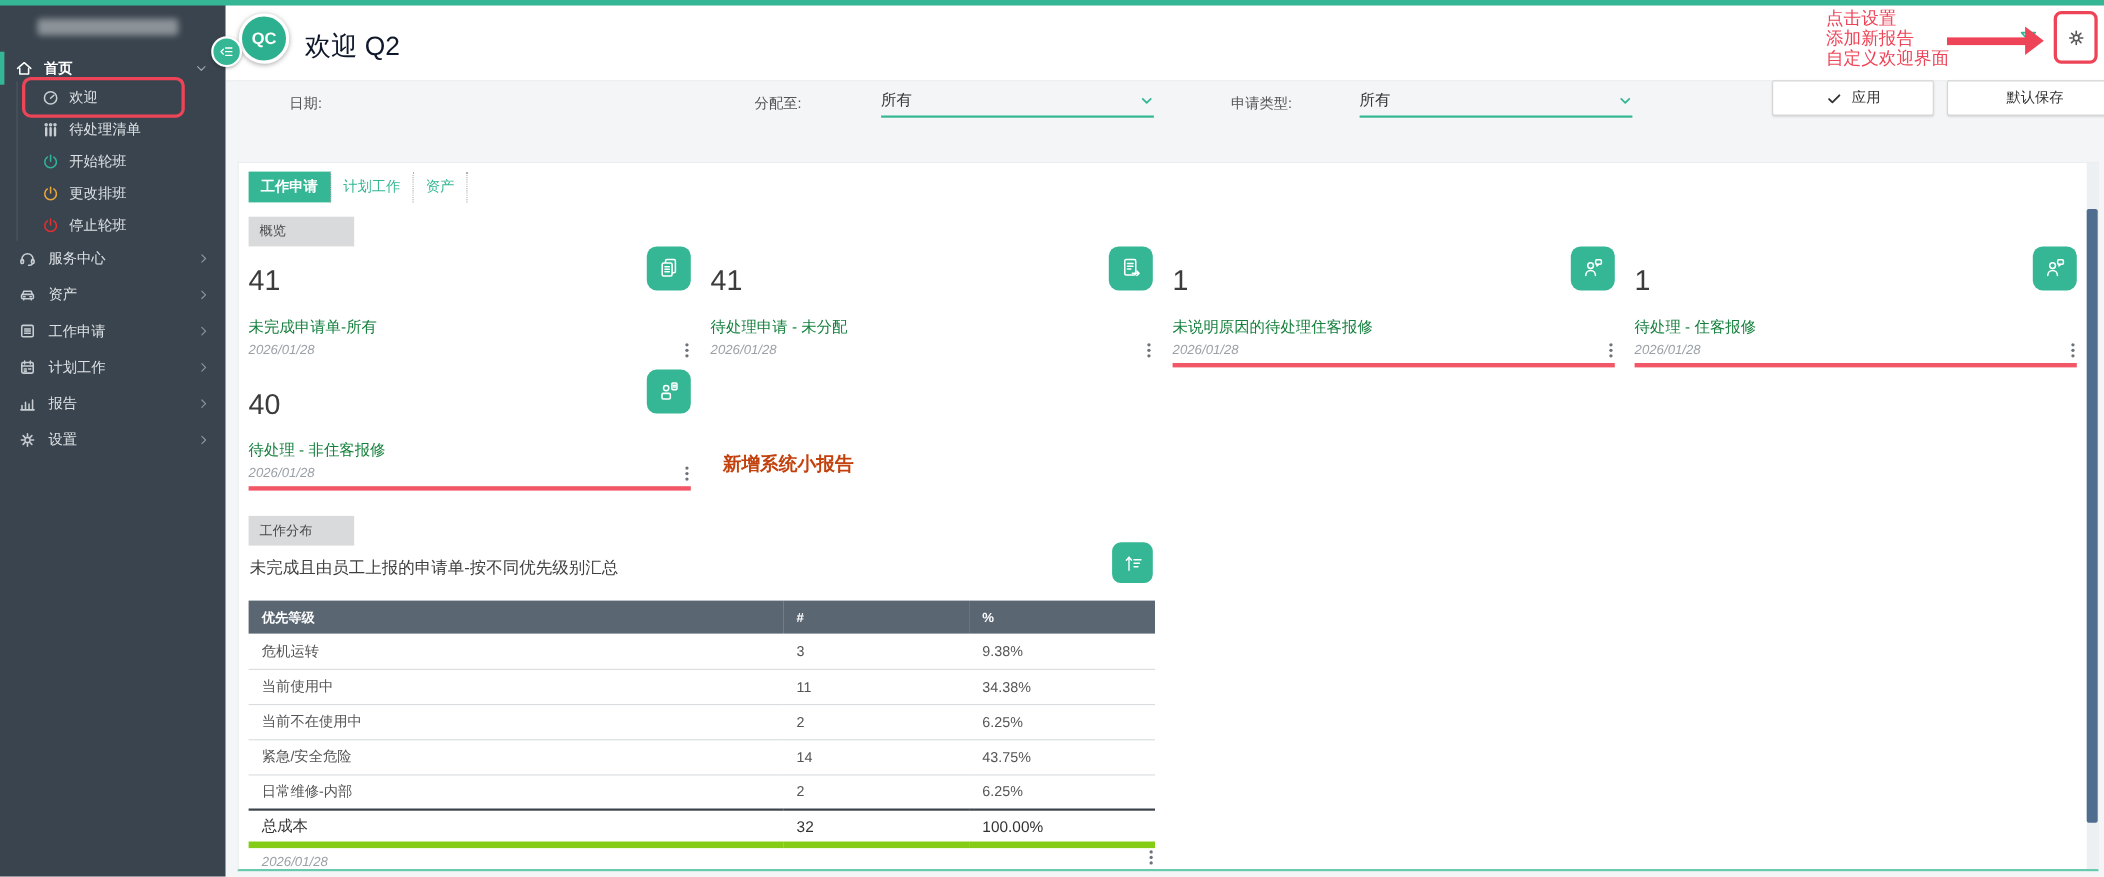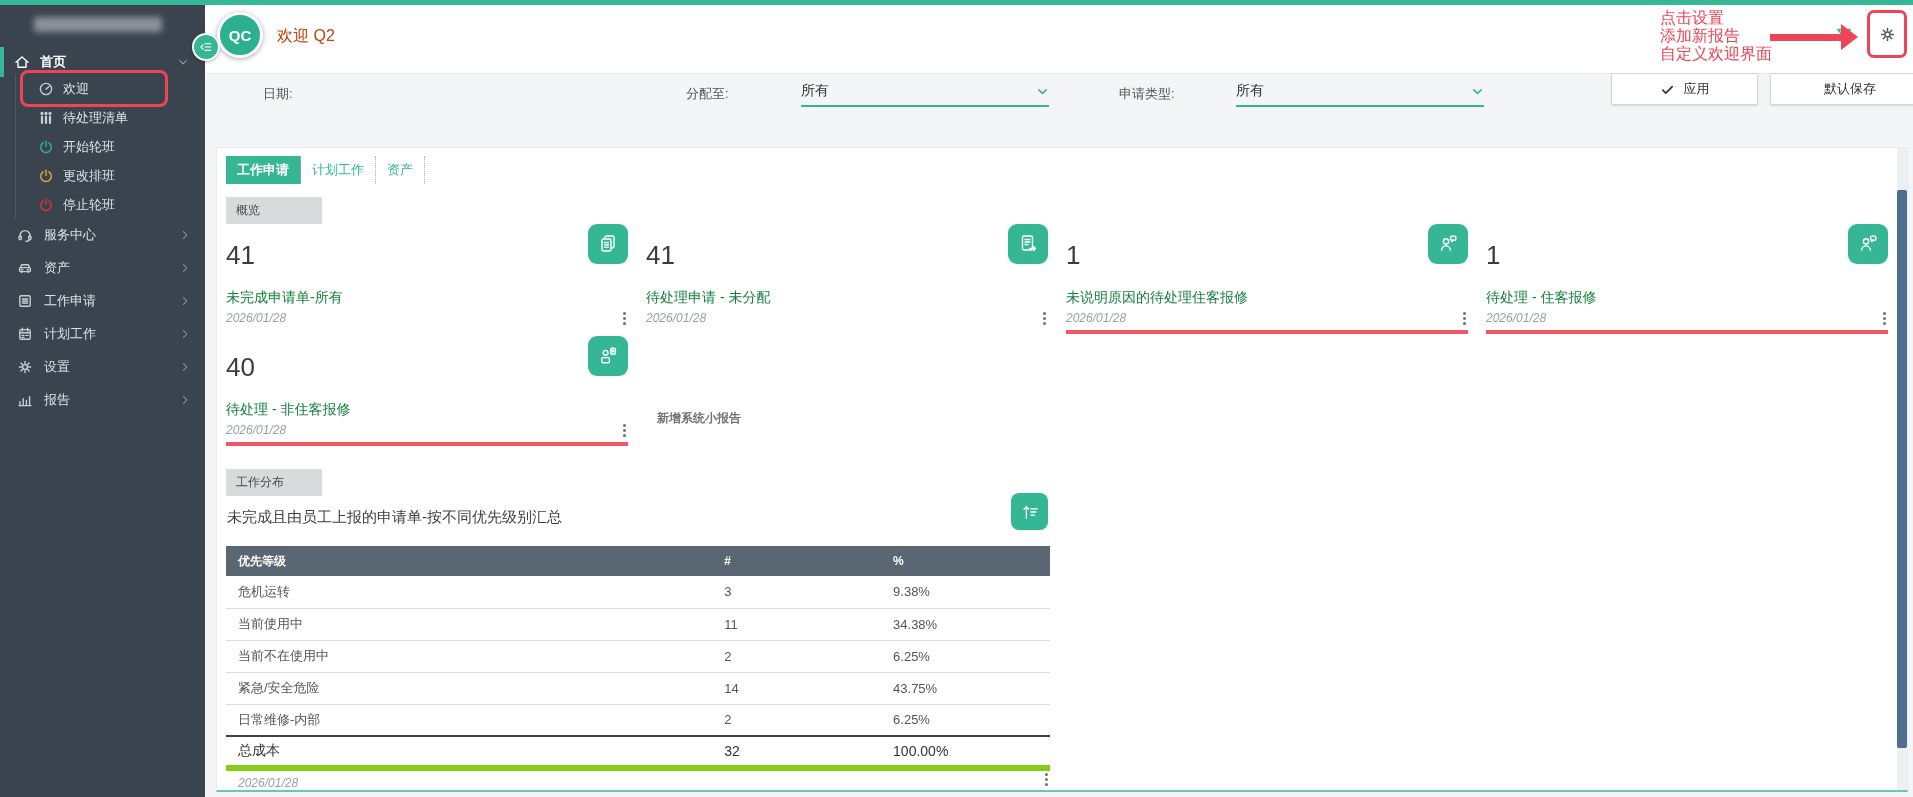--- a/index.html
+++ b/index.html
@@ -28,21 +28,21 @@
   .nav-list { position: absolute; left: 0; top: 218px; width: 205px; }
   .nav-item { height: 33px; display: flex; align-items: center; padding-left: 17px; position: relative; cursor: pointer; }
   .nav-item .nav-ic { width: 17px; margin-right: 10px; color: #c9ced3; }
   .nav-item .nav-chev { position: absolute; right: 14px; color: #8d969e; }
   .redbox-welcome { position: absolute; left: 20px; top: 70px; width: 148px; height: 37px; border: 3px solid #ee4458; border-radius: 8px; z-index: 3; pointer-events: none; }
 
   
   .main { position: absolute; left: 205px; top: 5px; right: 0; bottom: 0; background: #f4f5f6; }
   .header { position: absolute; left: 0; top: 0; right: 0; height: 69px; background: #fff; border-bottom: 1px solid #e6e8ea; }
   .avatar { position: absolute; left: 12px; top: 7px; width: 46px; height: 46px; border-radius: 50%; background: #2db08f; border: 3px solid #fff; box-shadow: 0 1px 5px rgba(0,0,0,.35); color: #fff; font-weight: bold; font-size: 15px; display: flex; align-items: center; justify-content: center; cursor: pointer; }
-  .page-title { position: absolute; left: 72px; top: 21px; margin: 0; font-size: 16px; font-weight: normal; color: #c2410c; }
+  .page-title { position: absolute; left: 72px; top: 21px; margin: 0; font-size: 24px; font-weight: normal; color: #0f172a; }
   .annot-note { position: absolute; left: 1455px; top: 4px; color: #ee4458; font-size: 16px; line-height: 18px; z-index: 4; }
   .annot-arrow-shaft { position: absolute; left: 1565px; top: 29px; width: 72px; height: 7px; background: #ee4458; z-index: 4; }
   .annot-arrow-head { position: absolute; left: 1636px; top: 19px; width: 0; height: 0; border-left: 17px solid #ee4458; border-top: 13px solid transparent; border-bottom: 13px solid transparent; z-index: 4; }
   .funnel-ic { position: absolute; left: 1630px; top: 21px; color: #35b795; z-index: 3; cursor: pointer; }
   .funnel-ic svg { width: 18px; height: 18px; }
   .gear-box { position: absolute; left: 1662px; top: 5px; width: 40px; height: 48px; border: 3px solid #ee4458; border-radius: 7px; display: flex; align-items: center; justify-content: center; z-index: 4; }
   .gear-box .gear-ic { color: #555; cursor: pointer; }
   .gear-box svg { width: 17px; height: 17px; }
 
   .filters { position: absolute; left: 0; top: 62px; right: 0; height: 77px; margin-left: 31px; }
@@ -65,21 +65,21 @@
   .card { width: 402px; position: relative; }
   .card-head { display: flex; justify-content: space-between; height: 54px; }
   .card-num { font-size: 26px; color: #3c3c3c; margin-top: 16px; }
   .card-icon { width: 40px; height: 40px; border-radius: 9px; background: #35b795; color: #fff; display: flex; align-items: center; justify-content: center; }
   .card-icon svg { width: 22px; height: 22px; }
   .card-label { font-size: 14px; color: #15803d; margin-top: 9px; height: 20px; line-height: 20px; }
   .card-foot { margin-top: 4px; display: flex; justify-content: space-between; align-items: center; padding: 0 2px 5px 0; border-bottom: 4px solid transparent; }
   .card.flag .card-foot { border-bottom-color: #f25767; }
   .card-date { font-size: 12px; font-style: italic; color: #9aa1a7; }
   .vdots { width: 3px; height: 3px; border-radius: 50%; background: #6b7278; box-shadow: 0 -5px 0 #6b7278, 0 5px 0 #6b7278; display: inline-block; cursor: pointer; }
-  .annot-new-report { position: absolute; left: 440px; top: 262px; color: #737373; font-size: 12px; font-weight: bold; }
+  .annot-new-report { position: absolute; left: 440px; top: 262px; color: #c2410c; font-size: 17px; font-weight: bold; }
 
   .dist-title { position: absolute; left: 10px; top: 358px; font-size: 15px; color: #3e3e3e; line-height: 22px; }
   .sort-btn { position: absolute; left: 794px; top: 345px; width: 37px; height: 37px; background: #35b795; border: none; border-radius: 8px; color: #fff; display: flex; align-items: center; justify-content: center; cursor: pointer; }
   .sort-btn svg { width: 20px; height: 20px; }
 
   .wtable { position: absolute; left: 9px; top: 398px; width: 824px; border-collapse: collapse; font-size: 13px; color: #555; }
   .wtable th { background: #5a6773; color: #fff; text-align: left; font-size: 12px; height: 30px; padding: 0 12px; font-weight: bold; }
   .wtable th:nth-child(1) { width: 59%; }
   .wtable th:nth-child(2) { width: 20.5%; }
   .wtable td { height: 32px; padding: 0 12px; border-bottom: 1px solid #d9dcdf; }
@@ -224,41 +224,41 @@
           </svg>
         </span>
     <span class="nav-label">计划工作</span>
     <span class="nav-chev" data-icon="chevRight">
           <svg viewBox="0 0 16 16">
             <path d="M6 3.5 10.5 8 6 12.5"></path>
           </svg>
         </span>
   </div>
       <div class="nav-item">
+    <span class="nav-ic" data-icon="chart">
+          <svg viewBox="0 0 16 16">
+            <path d="M3 13V9.6M6.2 13V6.6M9.4 13V8.4M12.6 13V4.6"></path>
+            <path d="M2 13.6h12"></path>
+          </svg>
+        </span>
+    <span class="nav-label">报告</span>
+    <span class="nav-chev" data-icon="chevRight">
+          <svg viewBox="0 0 16 16">
+            <path d="M6 3.5 10.5 8 6 12.5"></path>
+          </svg>
+        </span>
+  </div>
+      <div class="nav-item">
     <span class="nav-ic" data-icon="gear">
           <svg viewBox="0 0 16 16">
             <circle cx="8" cy="8" r="2.4"></circle>
             <path d="M8 2.4v2M8 11.6v2M2.4 8h2M11.6 8h2M4 4l1.4 1.4M10.6 10.6 12 12M12 4l-1.4 1.4M5.4 10.6 4 12"></path>
           </svg>
         </span>
     <span class="nav-label">设置</span>
-    <span class="nav-chev" data-icon="chevRight">
-          <svg viewBox="0 0 16 16">
-            <path d="M6 3.5 10.5 8 6 12.5"></path>
-          </svg>
-        </span>
-  </div>
-      <div class="nav-item">
-    <span class="nav-ic" data-icon="chart">
-          <svg viewBox="0 0 16 16">
-            <path d="M3 13V9.6M6.2 13V6.6M9.4 13V8.4M12.6 13V4.6"></path>
-            <path d="M2 13.6h12"></path>
-          </svg>
-        </span>
-    <span class="nav-label">报告</span>
     <span class="nav-chev" data-icon="chevRight">
           <svg viewBox="0 0 16 16">
             <path d="M6 3.5 10.5 8 6 12.5"></path>
           </svg>
         </span>
   </div>
     </div>
   <div class="redbox-welcome"></div>
 </aside>
 

